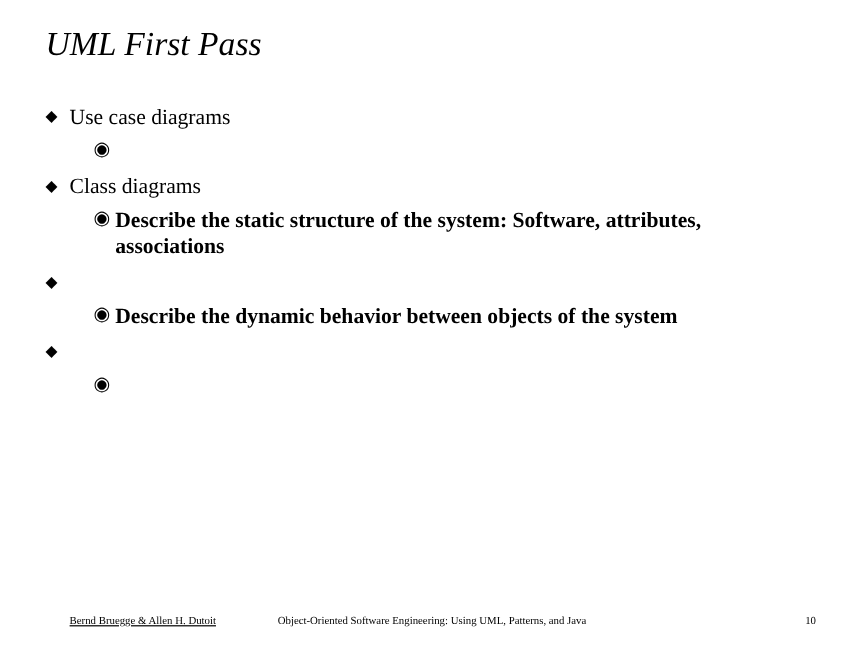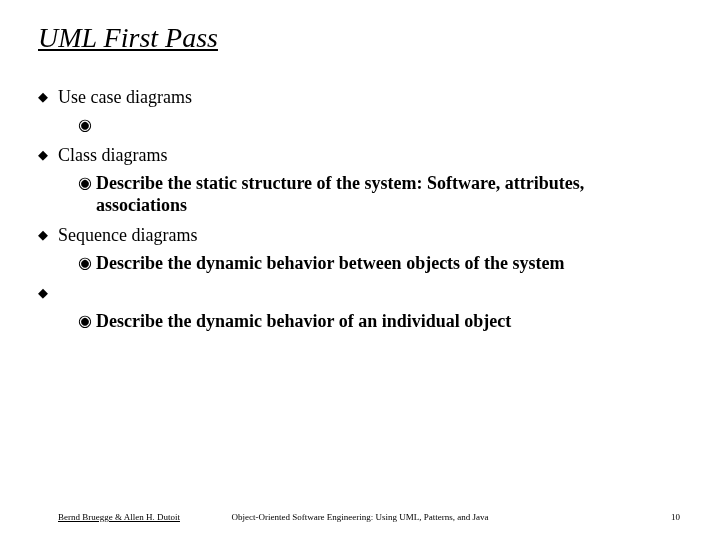--- a/index.html
+++ b/index.html
@@ -15,21 +15,20 @@
     height: 540px;
     position: relative;
     padding: 22px 32px 0 32px;
   }
   .title {
     font-size: 28px;
     font-style: italic;
     font-weight: normal;
     margin-left: 6px;
     margin-bottom: 30px;
-    text-decoration: underline;
   }
   .content {
     padding-left: 4px;
   }
   .level1 {
     display: flex;
     align-items: flex-start;
     margin-top: 6px;
     margin-bottom: 4px;
   }
@@ -113,33 +112,31 @@
       <span class="bullet">◆</span>
       <span class="text">Class diagrams</span>
     </div>
     <div class="level2">
       <span class="bullet">◉</span>
       <span class="text">Describe the static structure of the system: Software, attributes, associations</span>
     </div>
 
     <div class="level1">
       <span class="bullet">◆</span>
-      <span class="text">Sequence diagrams</span>
     </div>
     <div class="level2">
       <span class="bullet">◉</span>
       <span class="text">Describe the dynamic behavior between objects of the system</span>
     </div>
 
     <div class="level1">
       <span class="bullet">◆</span>
     </div>
     <div class="level2">
       <span class="bullet">◉</span>
-      <span class="text">Describe the dynamic behavior of an individual object</span>
     </div>
 
   </div>
 
   <div class="footer">
     <div class="footer-left">Bernd Bruegge &amp; Allen H. Dutoit</div>
     <div class="footer-center">Object-Oriented Software Engineering: Using UML, Patterns, and Java</div>
     <div class="footer-right">10</div>
   </div>
 

